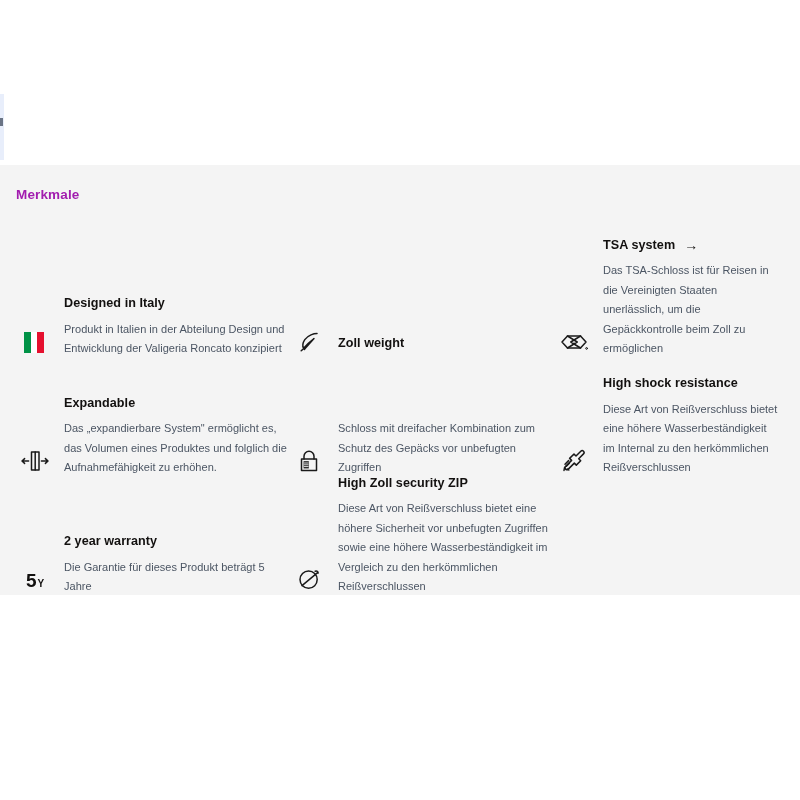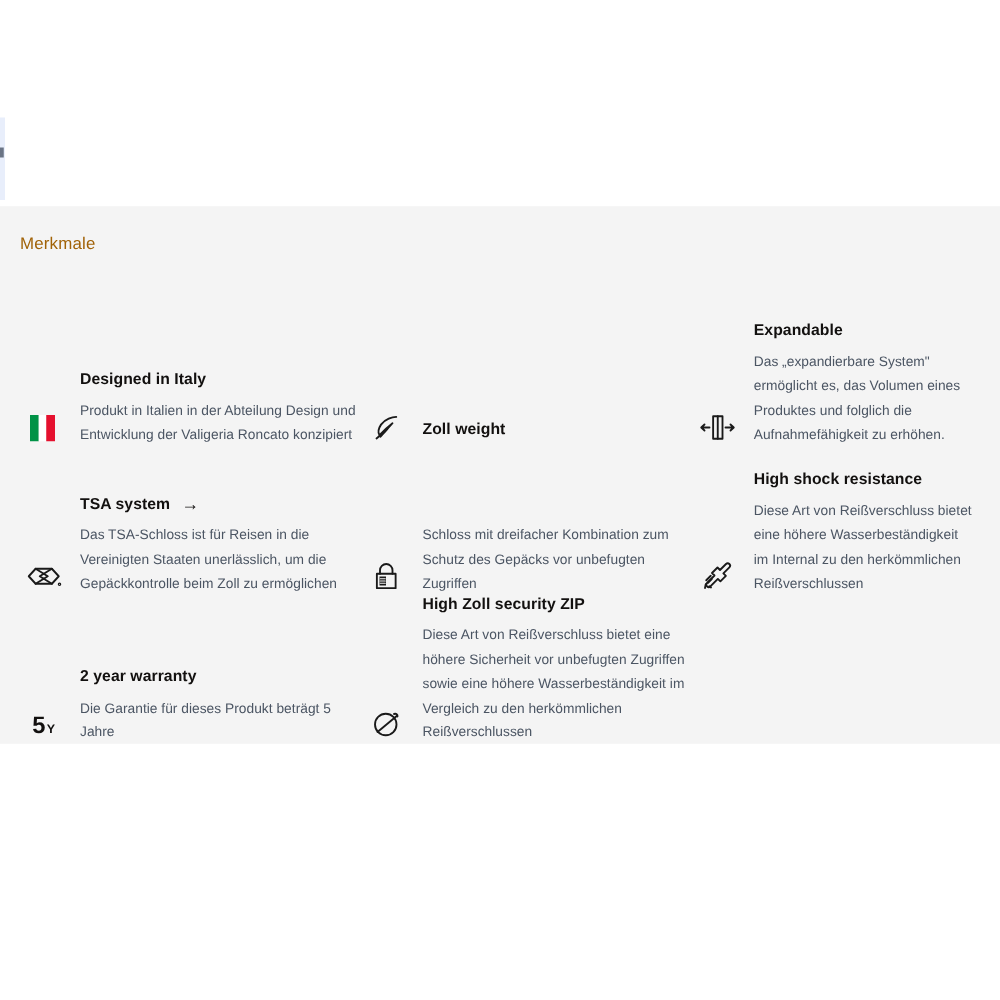--- a/index.html
+++ b/index.html
@@ -45,22 +45,22 @@
     top: 165px;
     width: 800px;
     height: 430px;
     background: #f4f4f4;
     box-sizing: border-box;
     padding: 22px 16px 0 16px;
   }
 
   .panel-title {
     font-size: 13.5px;
-    font-weight: 400;
-    color: #a16207;
+    font-weight: 700;
+    color: #a21caf;
     letter-spacing: 0.15px;
     margin: 0 0 38px 0;
   }
 
   .grid {
     display: grid;
     grid-template-columns: 274px 265px 225px;
     column-gap: 0;
     row-gap: 0;
   }
@@ -193,49 +193,49 @@
         <div class="feature-body">
           <div class="feature-title">
             <span>Zoll weight</span>
           </div>
         </div>
       </div>
 
       <div class="feature">
         <div class="feature-icon">
           <svg class="ico" width="30" height="26" viewBox="0 0 30 26">
+            <path d="M3 13 8.5 7h13L27 13l-5.5 6h-13L3 13Z"></path>
+            <path d="M8.5 7 15 11l6.5-4M8.5 19 15 15l6.5 4"></path>
+            <path d="M11.8 13 15 11l3.2 2-3.2 2-3.2-2Z"></path>
+            <circle cx="27.6" cy="19.4" r="0.9" stroke-width="1"></circle>
+          </svg>
+        </div>
+        <div class="feature-body">
+          <div class="feature-title">
+            <span>TSA system</span>
+            <span class="title-arrow">→</span>
+          </div>
+          <p class="feature-desc">Das TSA-Schloss ist für Reisen in die Vereinigten Staaten unerlässlich, um die Gepäckkontrolle beim Zoll zu ermöglichen</p>
+        </div>
+      </div>
+
+      <div class="feature">
+        <div class="feature-icon">
+          <svg class="ico" width="30" height="26" viewBox="0 0 30 26">
             <rect x="11.5" y="4" width="7.5" height="18"></rect>
             <path d="M15.2 4v18"></path>
             <path d="M8.6 13H2.4M4.6 10.6 2 13l2.6 2.4"></path>
             <path d="M21.4 13h6.2M25.4 10.6 28 13l-2.6 2.4"></path>
           </svg>
         </div>
         <div class="feature-body">
           <div class="feature-title">
             <span>Expandable</span>
           </div>
           <p class="feature-desc">Das „expandierbare System" ermöglicht es, das Volumen eines Produktes und folglich die Aufnahmefähigkeit zu erhöhen.</p>
-        </div>
-      </div>
-
-      <div class="feature">
-        <div class="feature-icon">
-          <svg class="ico" width="30" height="26" viewBox="0 0 30 26">
-            <path d="M3 13 8.5 7h13L27 13l-5.5 6h-13L3 13Z"></path>
-            <path d="M8.5 7 15 11l6.5-4M8.5 19 15 15l6.5 4"></path>
-            <path d="M11.8 13 15 11l3.2 2-3.2 2-3.2-2Z"></path>
-            <circle cx="27.6" cy="19.4" r="0.9" stroke-width="1"></circle>
-          </svg>
-        </div>
-        <div class="feature-body">
-          <div class="feature-title">
-            <span>TSA system</span>
-            <span class="title-arrow">→</span>
-          </div>
-          <p class="feature-desc">Das TSA-Schloss ist für Reisen in die Vereinigten Staaten unerlässlich, um die Gepäckkontrolle beim Zoll zu ermöglichen</p>
         </div>
       </div>
 
       <div class="feature">
         <div class="feature-icon">
           <svg class="ico" width="26" height="26" viewBox="0 0 26 26">
             <path d="M8 11V8.2a5 5 0 0 1 10 0V11"></path>
             <rect x="5.5" y="11" width="15" height="11.5"></rect>
             <rect x="7.6" y="13.2" width="5.2" height="7.2" fill="#1a1a1a" stroke="none"></rect>
             <path d="M8.2 15h4M8.2 16.8h4M8.2 18.6h4" stroke="#f4f4f4" stroke-width="0.9"></path>

